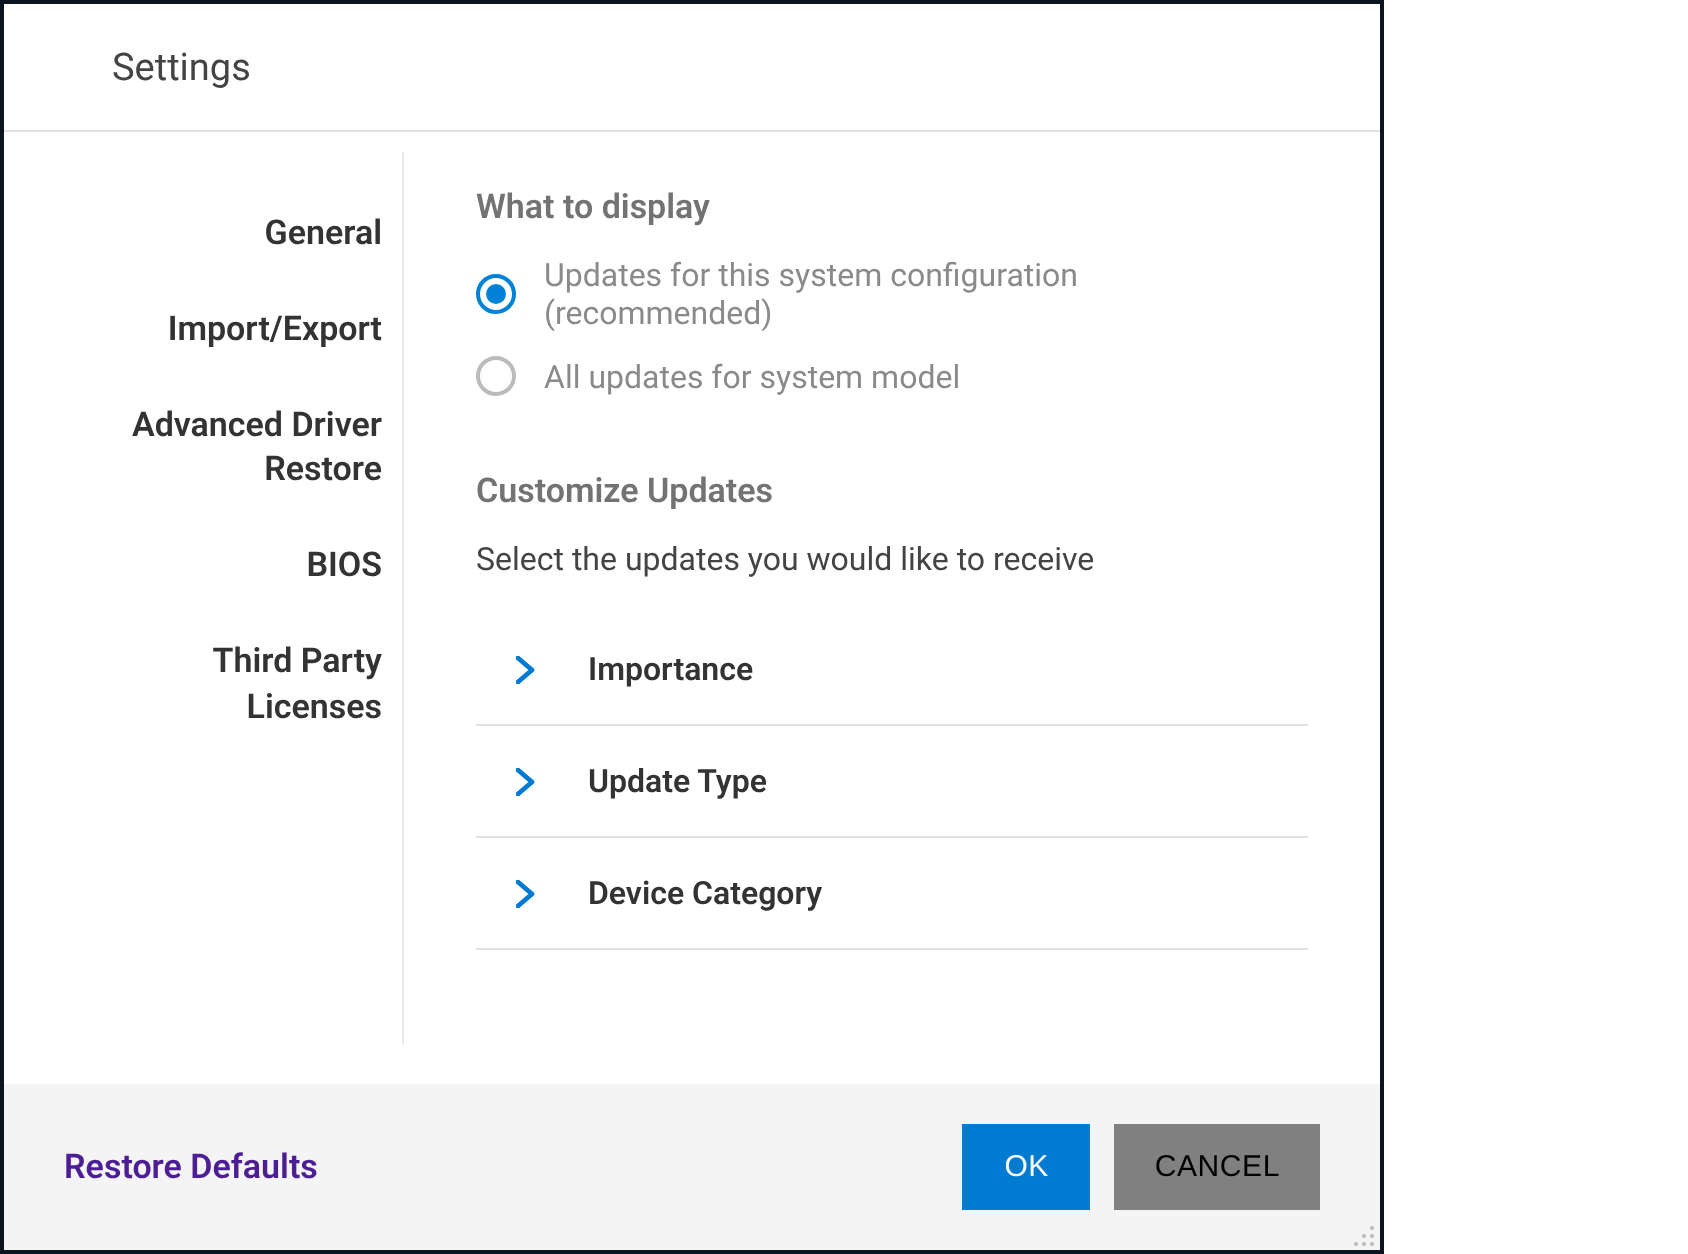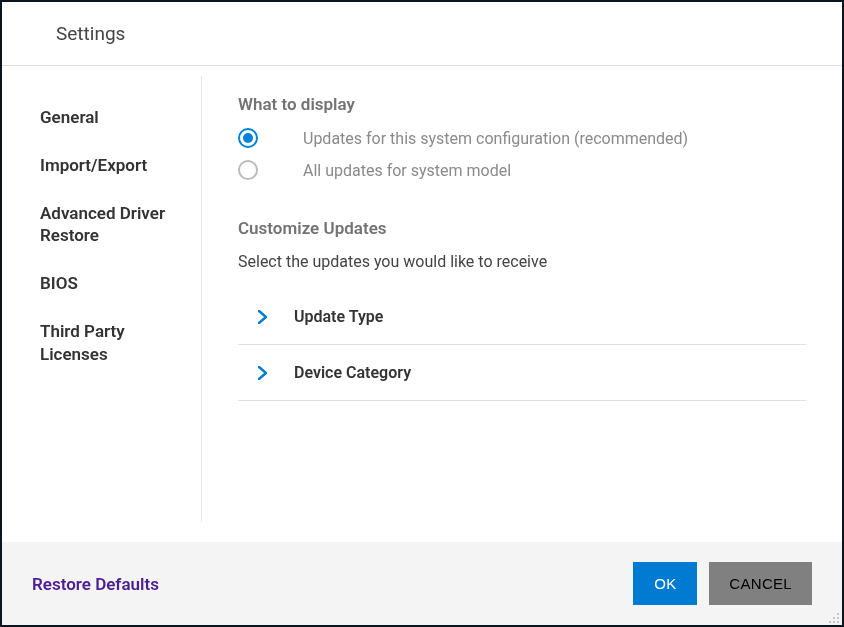--- a/index.html
+++ b/index.html
@@ -1,18 +1,18 @@
 <!DOCTYPE html>
 <html><head>
   <meta charset="utf-8">
   <style>
     * { margin: 0; padding: 0; box-sizing: border-box; }
     html, body { width: 844px; height: 627px; font-family: -apple-system, BlinkMacSystemFont, "Segoe UI", Roboto, Arial, sans-serif; }
     .window {
-      width: 844px;
+      width: 692px;
       height: 627px;
       background: #ffffff;
       border: 2px solid #0a1520;
       display: flex;
       flex-direction: column;
       position: relative;
     }
     .header {
       padding: 20px 0 20px 54px;
       border-bottom: 1px solid #e0e0e0;
@@ -26,20 +26,21 @@
       flex: 1;
       display: flex;
       overflow: hidden;
     }
     .sidebar {
       width: 200px;
       padding: 30px 0 0 38px;
       border-right: 1px solid #e8e8e8;
       margin-top: 10px;
       margin-bottom: 20px;
+      text-align: right;
     }
     .sidebar-item {
       font-size: 17px;
       font-weight: 600;
       color: #333;
       padding: 0 10px 0 0;
       margin-bottom: 26px;
       cursor: pointer;
       line-height: 1.3;
     }
@@ -58,21 +59,20 @@
       margin-bottom: 14px;
     }
     .radio-group {
       margin-bottom: 38px;
     }
     .radio-row {
       display: flex;
       align-items: center;
       margin-bottom: 12px;
       cursor: pointer;
-      gap: 31px;
     }
     .radio-outer {
       width: 20px;
       height: 20px;
       border-radius: 50%;
       border: 2px solid #bbb;
       display: flex;
       align-items: center;
       justify-content: center;
       margin-right: 14px;
@@ -191,20 +191,28 @@
         </div>
         <div class="radio-row">
           <span class="radio-outer"></span>
           <span class="radio-label">All updates for system model</span>
         </div>
       </div>
 
       <div class="section-title">Customize Updates</div>
       <div class="subtitle">Select the updates you would like to receive</div>
 
+      <div class="expander">
+        <span class="expander-icon">
+          <svg width="10" height="14" viewBox="0 0 10 14">
+              <path d="M1 1 L8 7 L1 13" stroke="#007bd1" stroke-width="2.4" fill="none" stroke-linecap="round" stroke-linejoin="round"></path>
+            </svg>
+        </span>
+        <span class="expander-label">Importance</span>
+      </div>
 
       <div class="expander">
         <span class="expander-icon">
           <svg width="10" height="14" viewBox="0 0 10 14">
               <path d="M1 1 L8 7 L1 13" stroke="#007bd1" stroke-width="2.4" fill="none" stroke-linecap="round" stroke-linejoin="round"></path>
             </svg>
         </span>
         <span class="expander-label">Update Type</span>
       </div>
 

